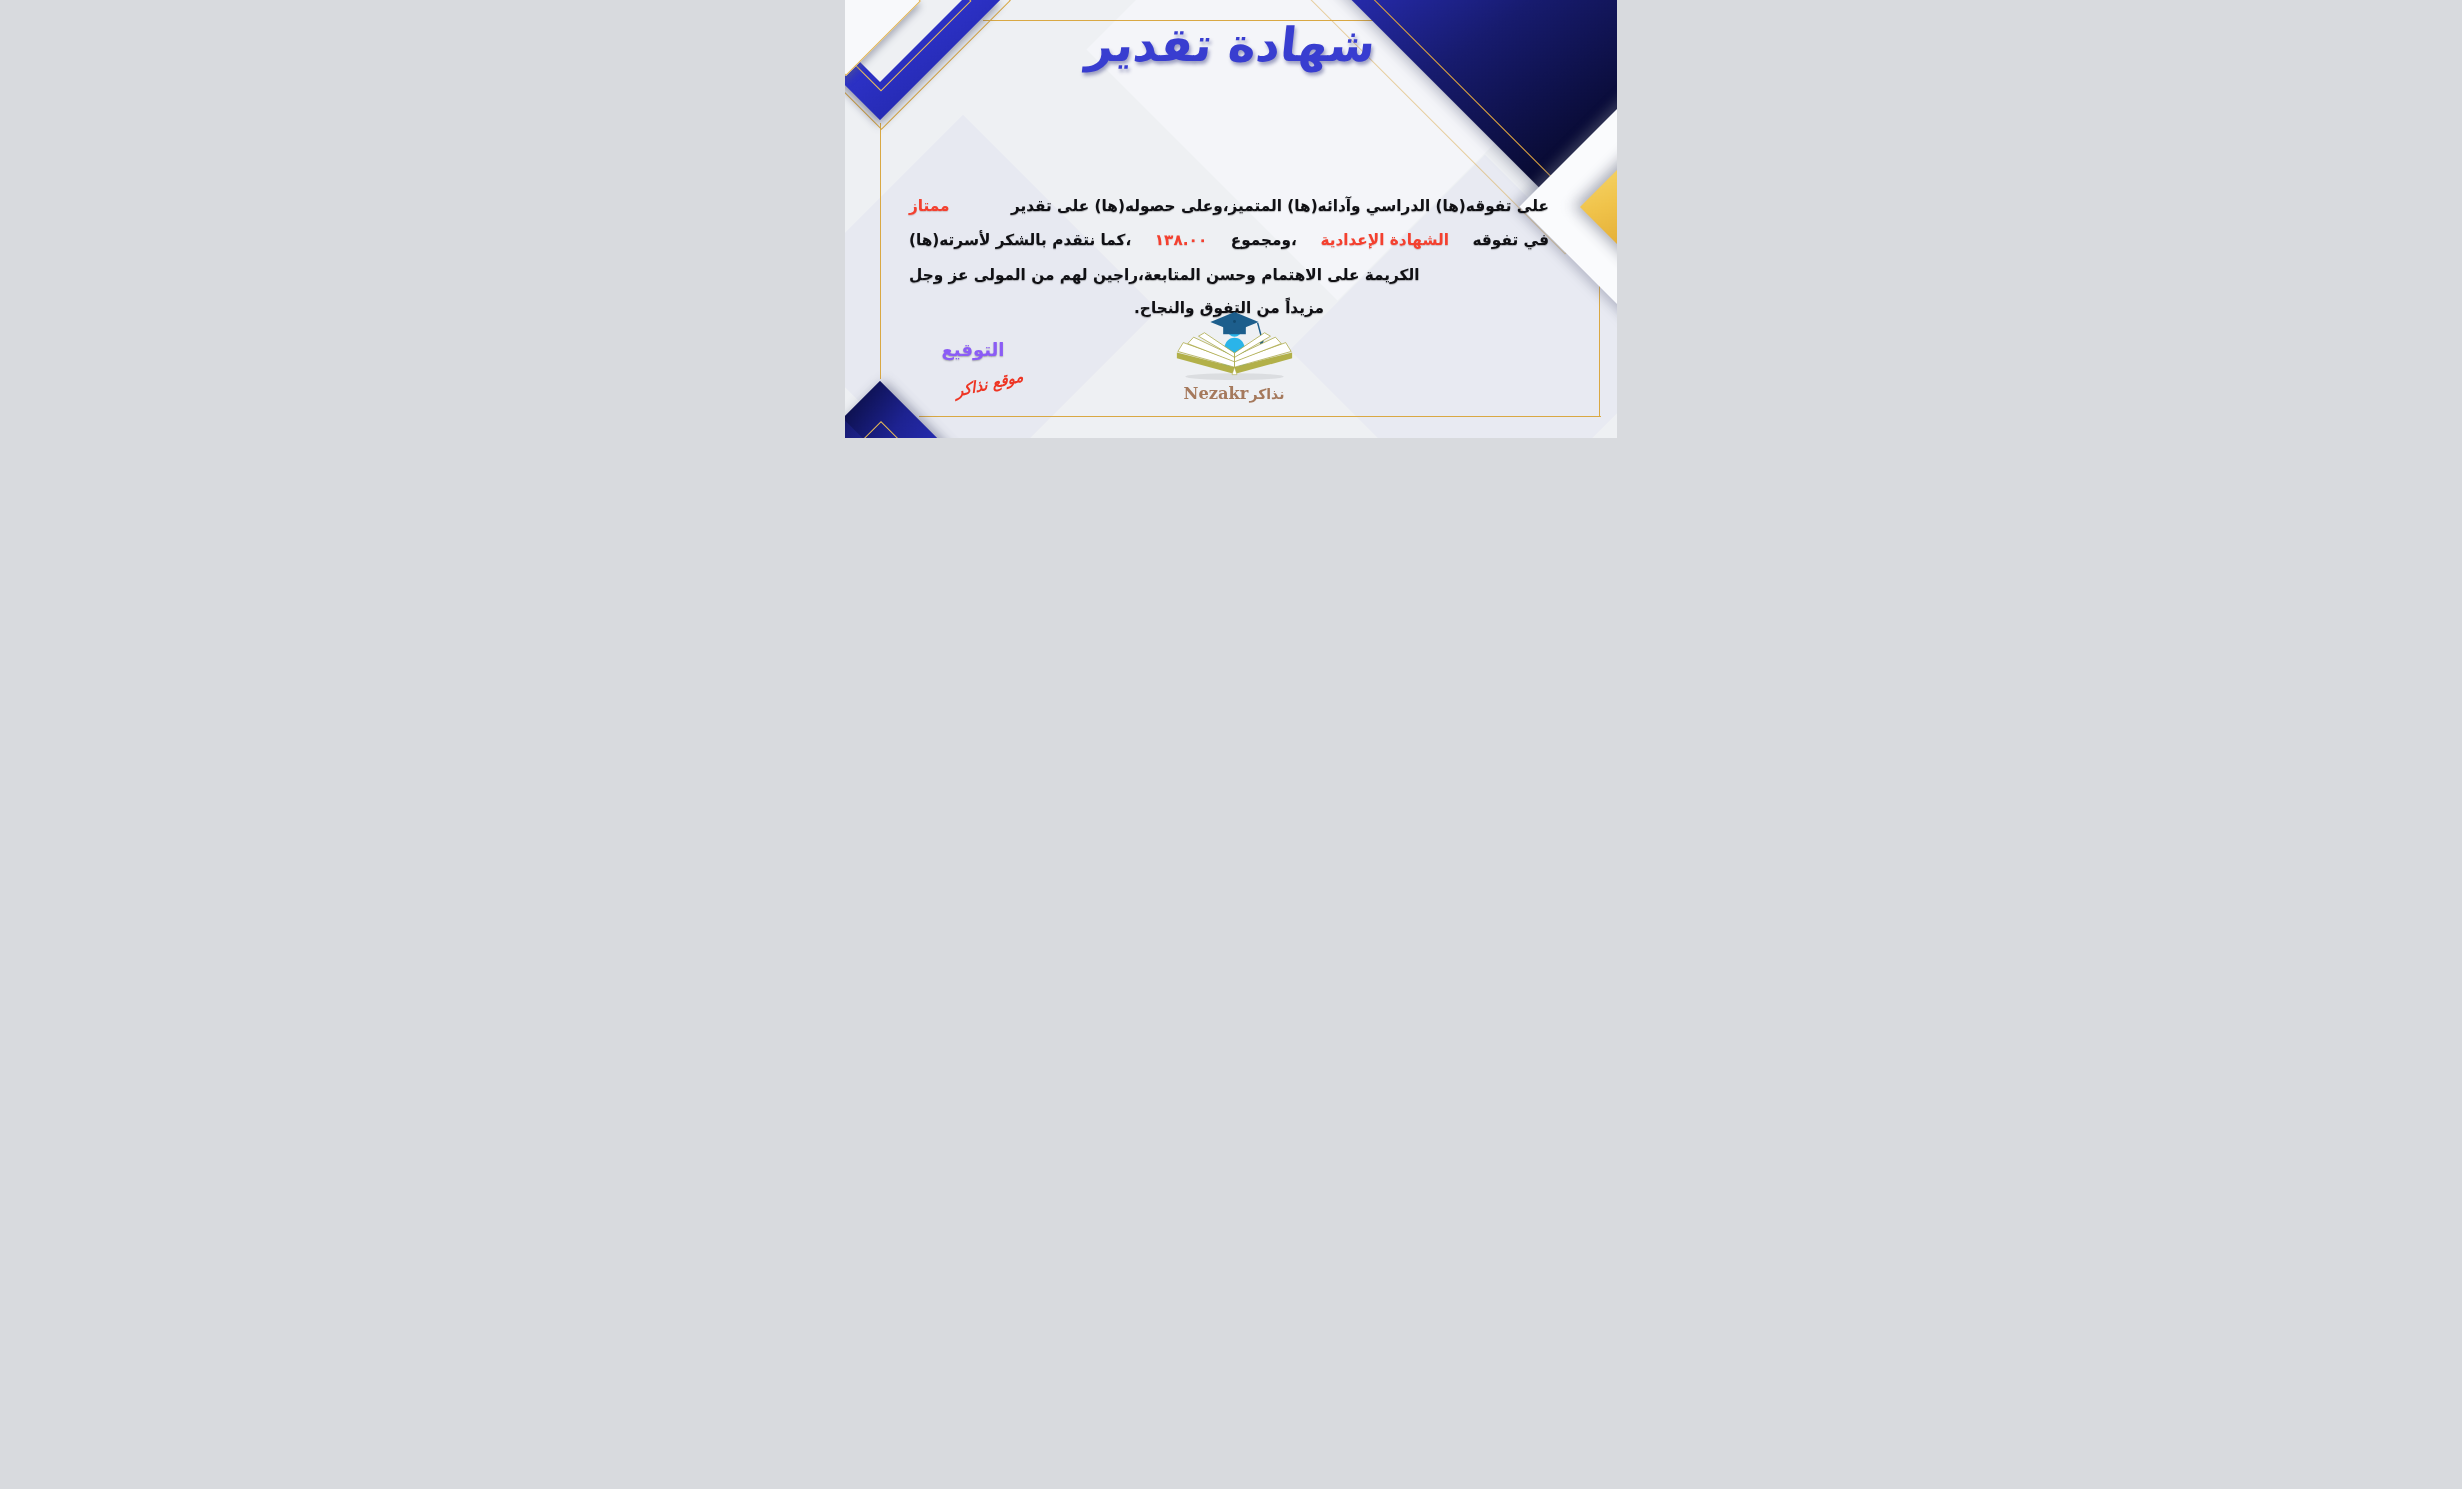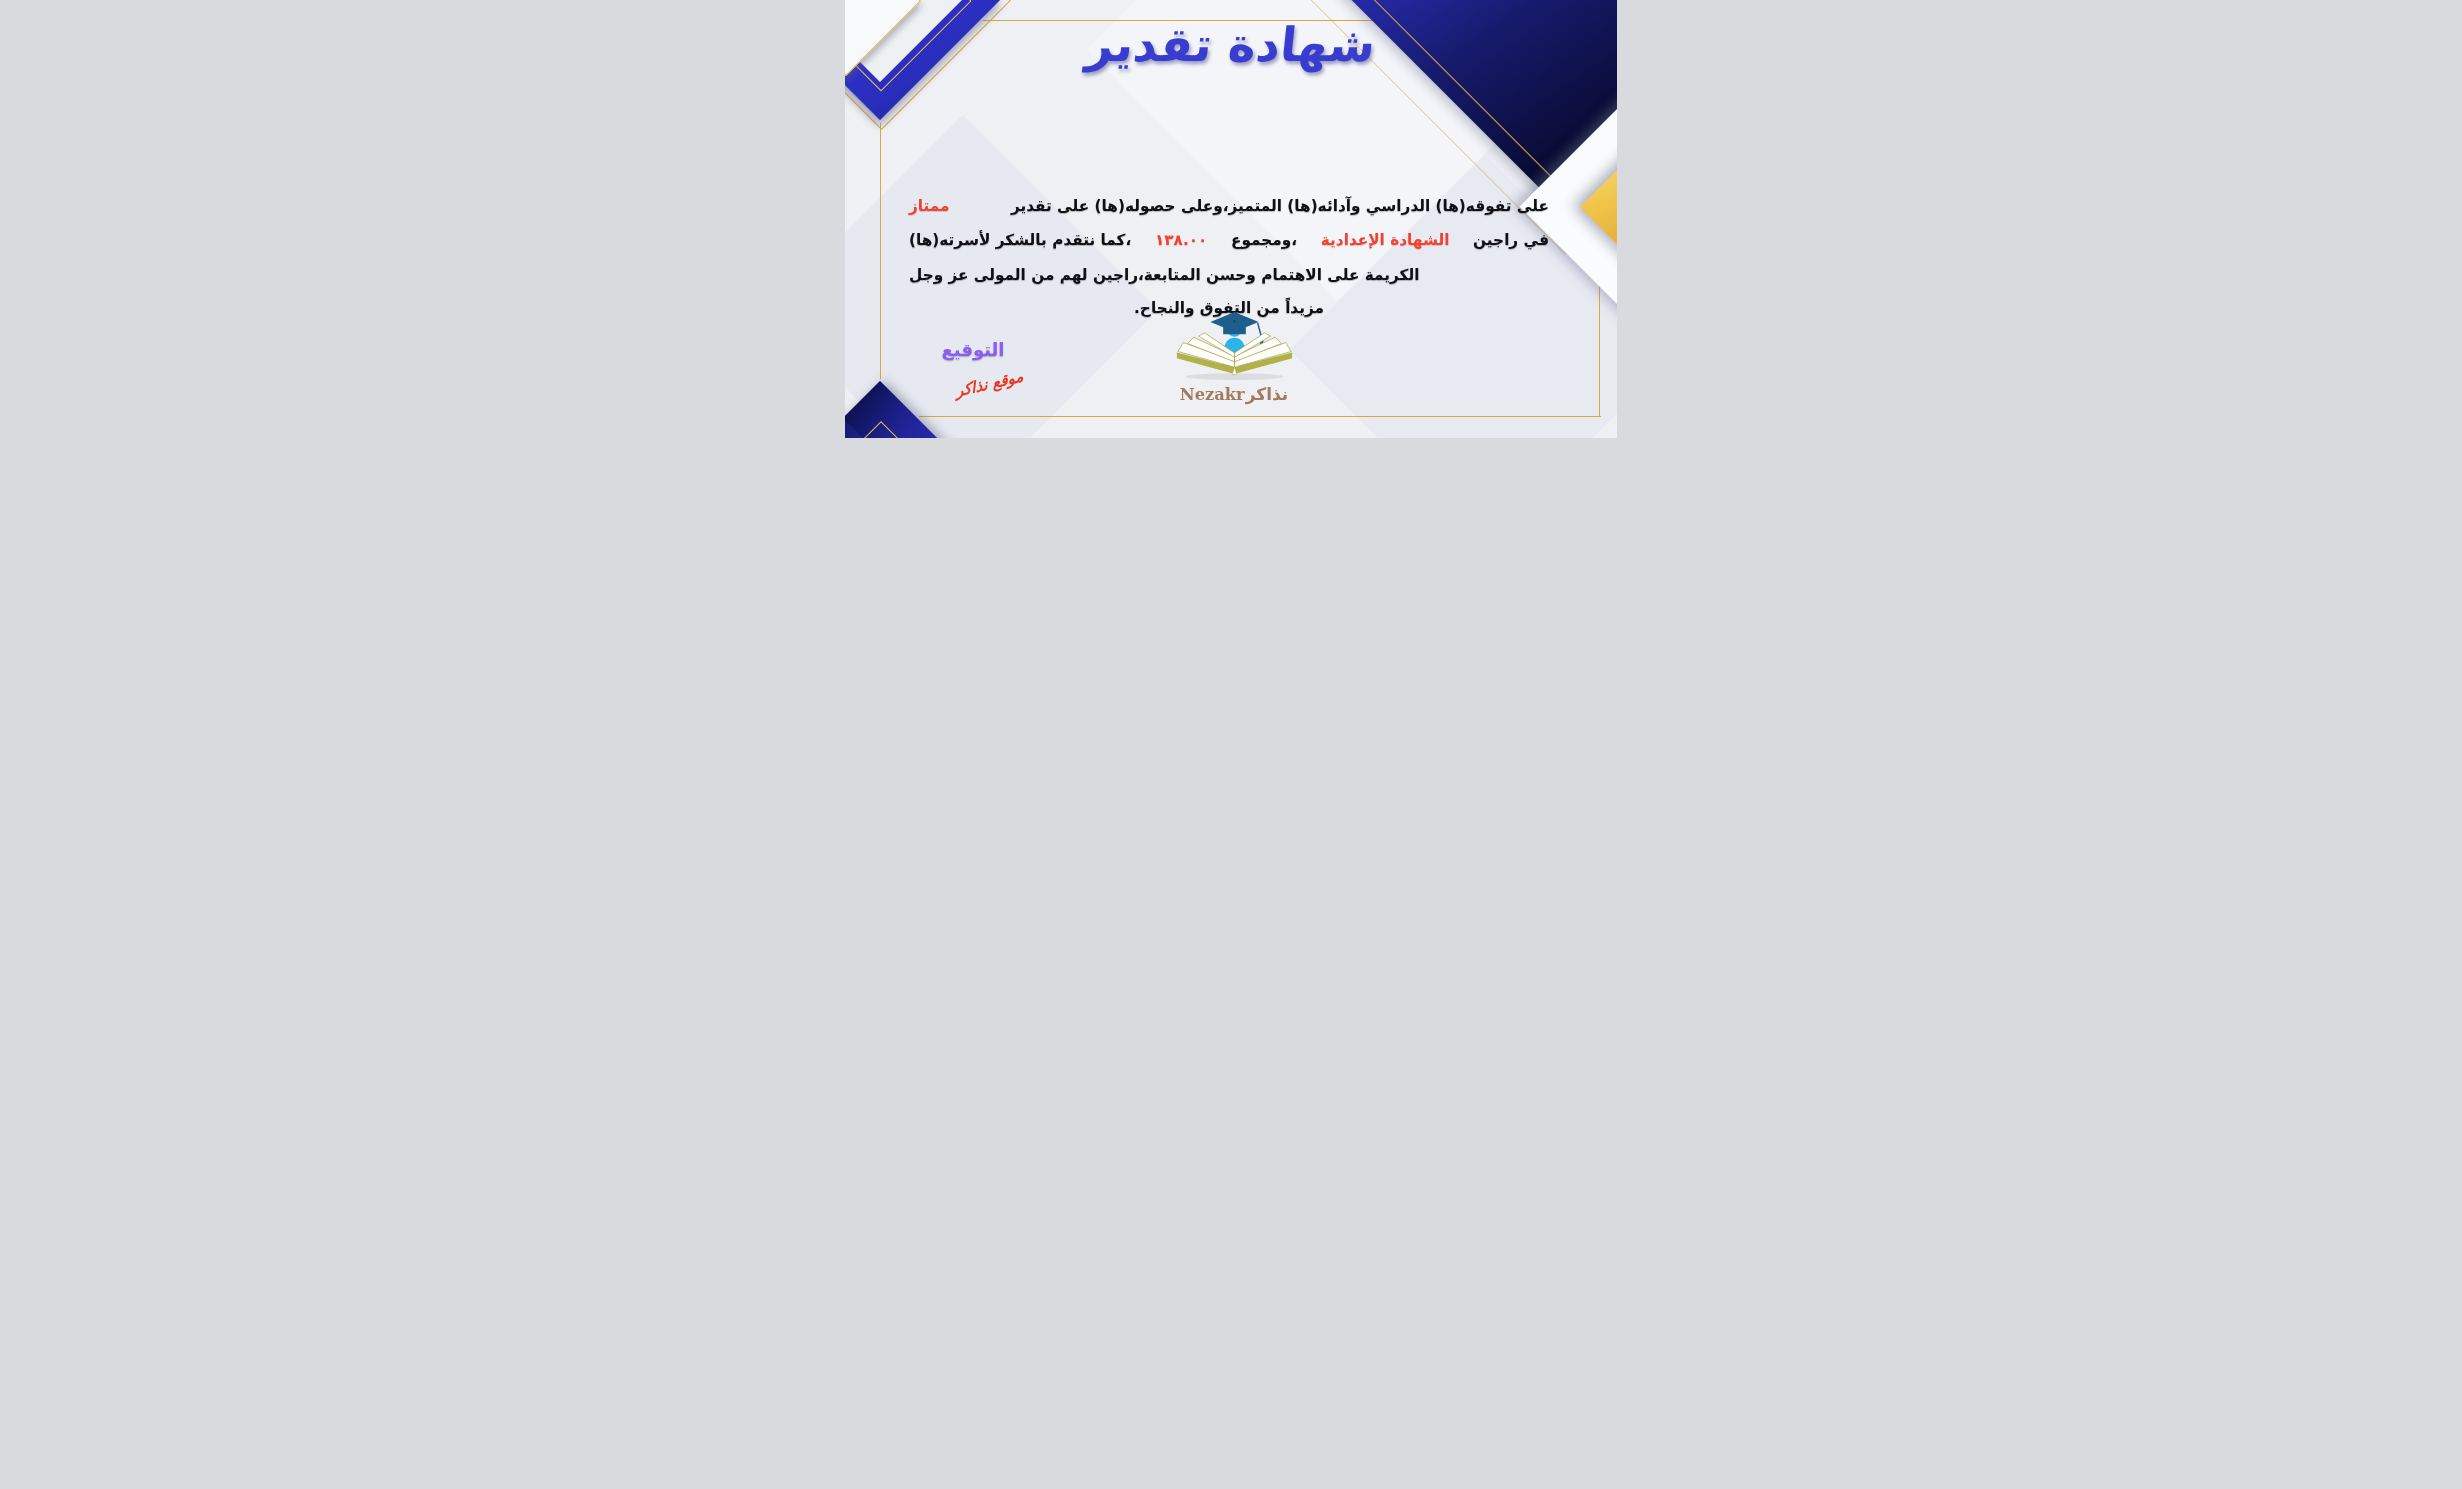--- a/index.html
+++ b/index.html
@@ -85,21 +85,21 @@
     left:83px;top:375px;width:123px;text-align:center;direction:rtl;
     font-size:15.3px;font-weight:bold;font-style:italic;color:#ee3524;
     transform:rotate(-13deg) skewX(-6deg);
   }
   .logo{left:320px;top:312px;width:138px;text-align:center;}
   .logo-text{
     margin-top:-3.9px;direction:ltr;color:#a5795c;font-weight:bold;
     display:flex;justify-content:center;align-items:baseline;gap:1px;
   }
   .logo-latin{font-family:"DejaVu Serif",serif;font-size:16.3px;}
-  .logo-ar{font-size:17px;}
+  .logo-ar{font-size:14px;}
 </style>
 </head>
 <body>
 
 <div class="canvas">
 
   <div class="diamond p1"></div>
   <div class="diamond p2"></div>
   <div class="diamond p3"></div>
 
@@ -126,21 +126,21 @@
   <div class="diamond r-gold"></div>
 
   <div class="abs title">شهادة تقدير</div>
 
 
   <div class="abs bodyline flexline l3">
     <span>على تفوقه(ها) الدراسي وآدائه(ها) المتميز،وعلى حصوله(ها) على تقدير</span>
     <span class="red">ممتاز</span>
   </div>
   <div class="abs bodyline flexline l4">
-    <span>في راجين</span>
+    <span>في تفوقه</span>
     <span class="red">الشهادة الإعدادية</span>
     <span>،ومجموع</span>
     <span class="red">١٣٨.٠٠</span>
     <span>،كما نتقدم بالشكر لأسرته(ها)</span>
   </div>
   <div class="abs bodyline l5">الكريمة على الاهتمام وحسن المتابعة،راجين لهم من المولى عز وجل</div>
   <div class="abs bodyline l6">مزيداً من التفوق والنجاح.</div>
 
   <div class="abs sig-label">التوقيع</div>
   <div class="abs sig-script">موقع نذاكر</div>

